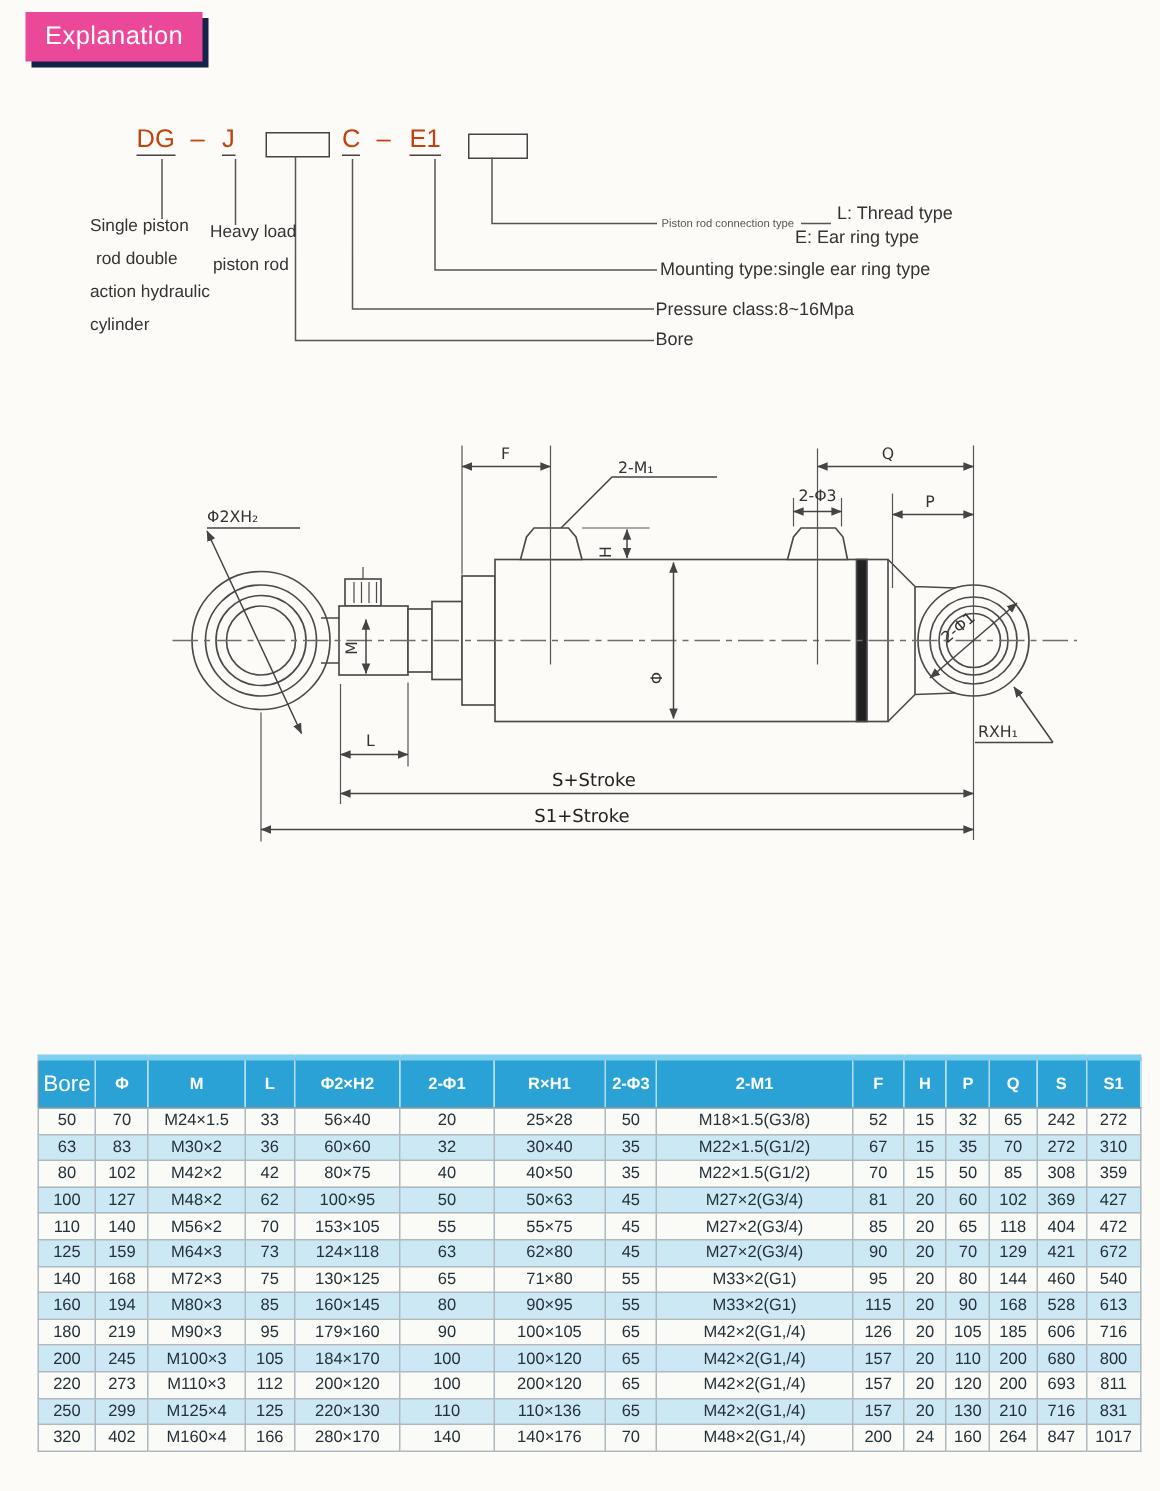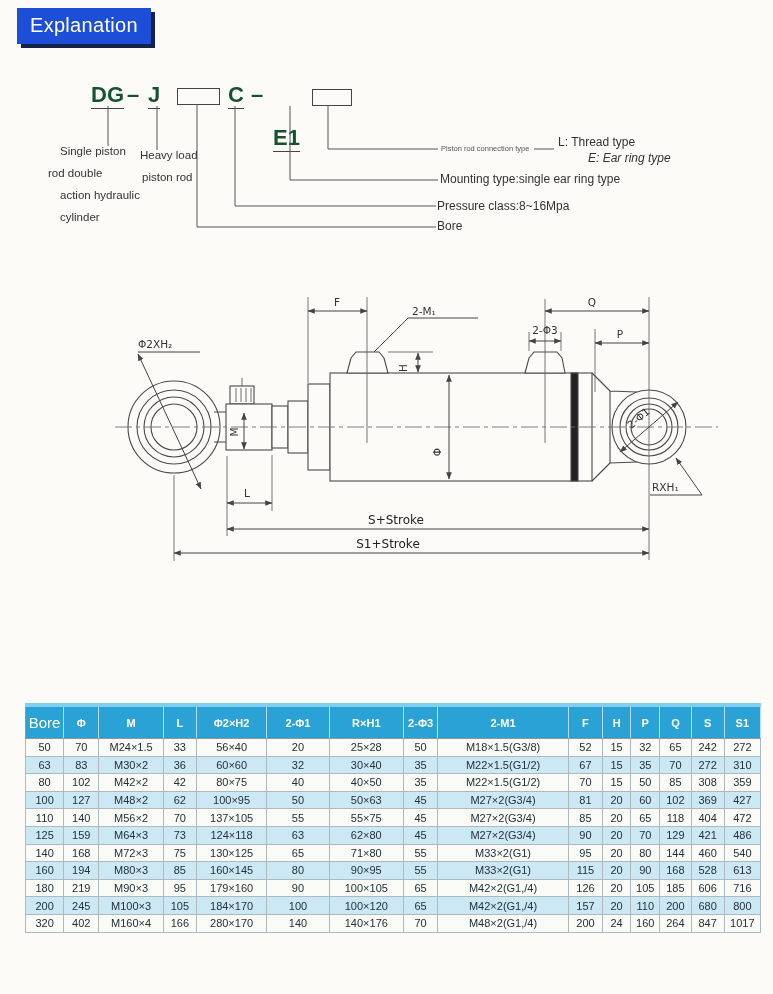--- a/index.html
+++ b/index.html
@@ -6,27 +6,27 @@
   body{
     width:773px;height:994px;position:relative;overflow:hidden;
     background:#fcfbf7;
     font-family:"Liberation Sans", sans-serif;
     color:#2a2a2a;
   }
   .abs{position:absolute;}
   
   #badge{
     left:17px;top:8px;
-    background:#1d4ed8;color:#fff;
-    font-size:20px;letter-spacing:.3px;
+    background:#ec4899;color:#fff;
+    font-size:17px;letter-spacing:.3px;
     padding:6px 13px 7px 13px;
     box-shadow:4px 4px 0 #15234a;
   }
   
-  .tok{font-size:22px;font-weight:bold;color:#14532d;line-height:1;}
+  .tok{font-size:17px;font-weight:normal;color:#c2410c;line-height:1;}
   .tok.u{border-bottom:1.6px solid #444;padding-bottom:2px;}
   .codebox{border:1.4px solid #444;background:transparent;}
   
   .lg{font-size:11.5px;color:#333;line-height:1;white-space:nowrap;}
   .lg.small{font-size:7.5px;color:#555;}
   .lg.big{font-size:12px;}
   svg{display:block;}
   .dim-t{font-size:10.5px;fill:#333;font-family:"DejaVu Sans", sans-serif;}
   .dim-b{font-size:12px;fill:#222;font-family:"DejaVu Sans", sans-serif;}
   
@@ -55,44 +55,44 @@
 <body>
 
 <div id="badge" class="abs">Explanation</div>
 
 <span class="abs tok u" style="left:91px;top:84px;">DG</span>
 <span class="abs tok" style="left:127px;top:84px;">–</span>
 <span class="abs tok u" style="left:148px;top:84px;">J</span>
 <div class="abs codebox" style="left:177px;top:88px;width:41px;height:15px;"></div>
 <span class="abs tok u" style="left:228px;top:84px;">C</span>
 <span class="abs tok" style="left:251px;top:84px;">–</span>
-<span class="abs tok u" style="left:273px;top:84px;margin-top:43px;">E1</span>
+<span class="abs tok u" style="left:273px;top:84px;">E1</span>
 <div class="abs codebox" style="left:312px;top:89px;width:38px;height:15px;"></div>
 
 <svg class="abs" style="left:0;top:70px;" width="773" height="190" viewBox="0 70 773 190">
   <g stroke="#555" stroke-width="1" fill="none">
     <path d="M108 106 V146"></path>
     <path d="M157 106 V150"></path>
     <path d="M197 104 V227 H436"></path>
     <path d="M235 106 V206 H436"></path>
     <path d="M290 106 V180 H438"></path>
     <path d="M328 105 V149 H438"></path>
     <path d="M534 149 H554"></path>
   </g>
 </svg>
 
 <span class="abs lg" style="left:60px;top:146px;">Single piston</span>
-<span class="abs lg" style="left:48px;top:168px;">rod double</span>
+<span class="abs lg" style="left:64px;top:168px;">rod double</span>
 <span class="abs lg" style="left:60px;top:190px;text-align:right;">action hydraulic</span>
 <span class="abs lg" style="left:60px;top:212px;">cylinder</span>
 <span class="abs lg" style="left:140px;top:150px;">Heavy load</span>
 <span class="abs lg" style="left:142px;top:172px;">piston rod</span>
 <span class="abs lg small" style="left:441px;top:145px;">Piston rod connection type</span>
 <span class="abs lg big" style="left:558px;top:136px;">L: Thread type</span>
-<span class="abs lg big" style="left:588px;top:152px;font-style:italic;">E: Ear ring type</span>
+<span class="abs lg big" style="left:530px;top:152px;">E: Ear ring type</span>
 <span class="abs lg big" style="left:440px;top:173px;text-align:center;">Mounting type:single ear ring type</span>
 <span class="abs lg big" style="left:437px;top:200px;">Pressure class:8~16Mpa</span>
 <span class="abs lg big" style="left:437px;top:220px;">Bore</span>
 
 <svg class="abs" style="left:0;top:275px;" width="773" height="320" viewBox="0 275 773 320">
   <defs>
     <marker id="ar" viewBox="0 0 10 10" refX="9" refY="5" markerWidth="7.5" markerHeight="7.5" orient="auto-start-reverse">
         <path d="M0,1.2 L9.5,5 L0,8.8 z" fill="#444"></path>
       </marker>
   </defs>
@@ -282,21 +282,21 @@
         <td>60</td>
         <td>102</td>
         <td>369</td>
         <td>427</td>
       </tr>
       <tr>
         <td>110</td>
         <td>140</td>
         <td>M56×2</td>
         <td>70</td>
-        <td>137×105</td>
+        <td>153×105</td>
         <td>55</td>
         <td>55×75</td>
         <td>45</td>
         <td>M27×2(G3/4)</td>
         <td>85</td>
         <td>20</td>
         <td>65</td>
         <td>118</td>
         <td>404</td>
         <td>472</td>
@@ -309,21 +309,21 @@
         <td>124×118</td>
         <td>63</td>
         <td>62×80</td>
         <td>45</td>
         <td>M27×2(G3/4)</td>
         <td>90</td>
         <td>20</td>
         <td>70</td>
         <td>129</td>
         <td>421</td>
-        <td>486</td>
+        <td>672</td>
       </tr>
       <tr>
         <td>140</td>
         <td>168</td>
         <td>M72×3</td>
         <td>75</td>
         <td>130×125</td>
         <td>65</td>
         <td>71×80</td>
         <td>55</td>
@@ -380,20 +380,54 @@
         <td>65</td>
         <td>M42×2(G1,/4)</td>
         <td>157</td>
         <td>20</td>
         <td>110</td>
         <td>200</td>
         <td>680</td>
         <td>800</td>
       </tr>
       <tr>
+        <td>220</td>
+        <td>273</td>
+        <td>M110×3</td>
+        <td>112</td>
+        <td>200×120</td>
+        <td>100</td>
+        <td>200×120</td>
+        <td>65</td>
+        <td>M42×2(G1,/4)</td>
+        <td>157</td>
+        <td>20</td>
+        <td>120</td>
+        <td>200</td>
+        <td>693</td>
+        <td>811</td>
+      </tr>
+      <tr>
+        <td>250</td>
+        <td>299</td>
+        <td>M125×4</td>
+        <td>125</td>
+        <td>220×130</td>
+        <td>110</td>
+        <td>110×136</td>
+        <td>65</td>
+        <td>M42×2(G1,/4)</td>
+        <td>157</td>
+        <td>20</td>
+        <td>130</td>
+        <td>210</td>
+        <td>716</td>
+        <td>831</td>
+      </tr>
+      <tr>
         <td>320</td>
         <td>402</td>
         <td>M160×4</td>
         <td>166</td>
         <td>280×170</td>
         <td>140</td>
         <td>140×176</td>
         <td>70</td>
         <td>M48×2(G1,/4)</td>
         <td>200</td>

